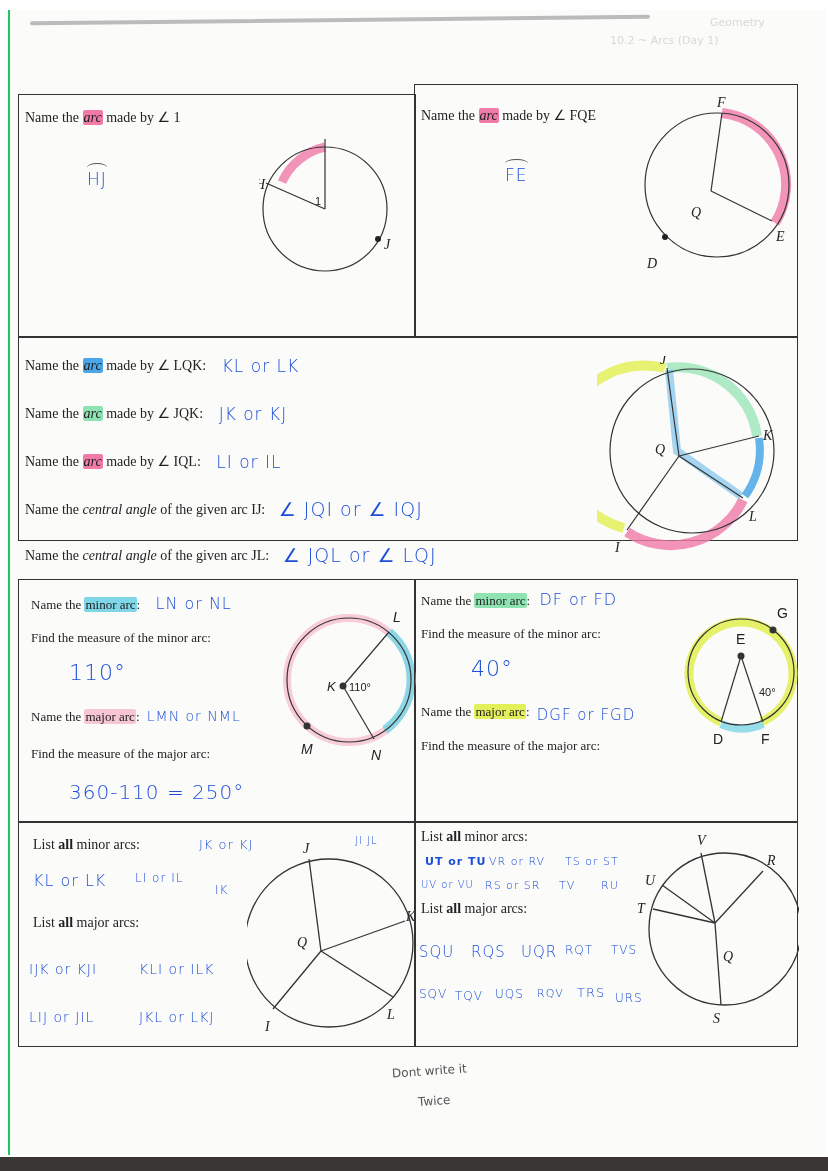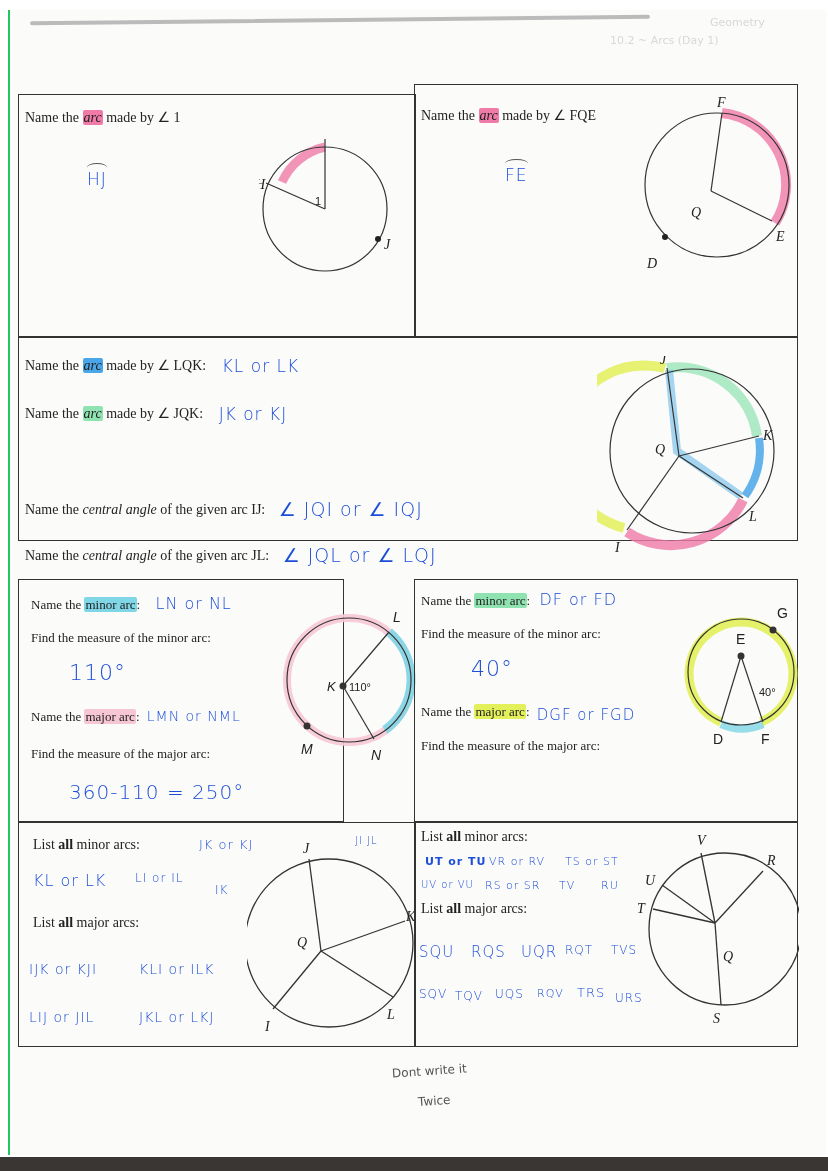--- a/index.html
+++ b/index.html
@@ -67,20 +67,24 @@
 
   <div class="cell" style="left:0;top:253px;width:780px;height:204px;">
     <div class="ptext" style="left:6px;top:16px;">
       <span>Name the </span><span class="hl" style="background:#4aa6e8;font-style:italic;">arc</span><span> made by ∠ LQK:</span>
       <span class="hw" style="position:relative;margin-left:12px;top:2px;">KL or LK</span>
     </div>
     <div class="ptext" style="left:6px;top:64px;">
       <span>Name the </span><span class="hl" style="background:#8fe3b0;font-style:italic;">arc</span><span> made by ∠ JQK:</span>
       <span class="hw" style="position:relative;margin-left:12px;top:2px;">JK or KJ</span>
     </div>
+    <div class="ptext" style="left:6px;top:112px;">
+      <span>Name the </span><span class="hl" style="background:#f07aa8;font-style:italic;">arc</span><span> made by ∠ IQL:</span>
+      <span class="hw" style="position:relative;margin-left:12px;top:2px;">LI or IL</span>
+    </div>
     <div class="ptext" style="left:6px;top:158px;">
       <span>Name the </span><i>central angle</i><span> of the given arc IJ:</span>
       <span class="hw" style="position:relative;margin-left:10px;top:2px;font-size:19px;">∠ JQI or ∠ IQJ</span>
     </div>
     <div class="ptext" style="left:6px;top:204px;">
       <span>Name the </span><i>central angle</i><span> of the given arc JL:</span>
       <span class="hw" style="position:relative;margin-left:10px;top:2px;font-size:19px;">∠ JQL or ∠ LQJ</span>
     </div>
     <svg style="position:absolute;left:578px;top:18px;" width="200" height="210">
 
@@ -99,21 +103,21 @@
       <line x1="82" y1="100" x2="146" y2="142" stroke="#333" stroke-width="1.2"></line>
       <line x1="82" y1="100" x2="30" y2="174" stroke="#333" stroke-width="1.2"></line>
       <text class="lbl" x="63" y="8">J</text>
       <text class="lbl" x="58" y="98">Q</text>
       <text class="lbl" x="166" y="84">K</text>
       <text class="lbl" x="152" y="165">L</text>
       <text class="lbl" x="18" y="196">I</text>
     </svg>
   </div>
 
-  <div class="cell" style="left:0;top:495px;width:326px;height:243px;">
+  <div class="cell" style="left:0;top:495px;width:398px;height:243px;">
     <div class="ptext" style="left:12px;top:14px;font-size:13px;">
       <span>Name the </span><span class="hl" style="background:#7fd6e6;">minor arc</span><span>:</span>
       <span class="hw" style="position:relative;margin-left:12px;font-size:16px;">LN or NL</span>
     </div>
     <div class="ptext" style="left:12px;top:50px;font-size:13px;">Find the measure of the minor arc:</div>
     <div class="hw" style="left:50px;top:80px;font-size:22px;">110°</div>
     <div class="ptext" style="left:12px;top:128px;font-size:13px;">
       <span>Name the </span><span class="hl" style="background:#f7c6d5;">major arc</span><span>:</span>
       <span class="hw" style="position:relative;margin-left:4px;font-size:14px;">LMN or NML</span>
     </div>

